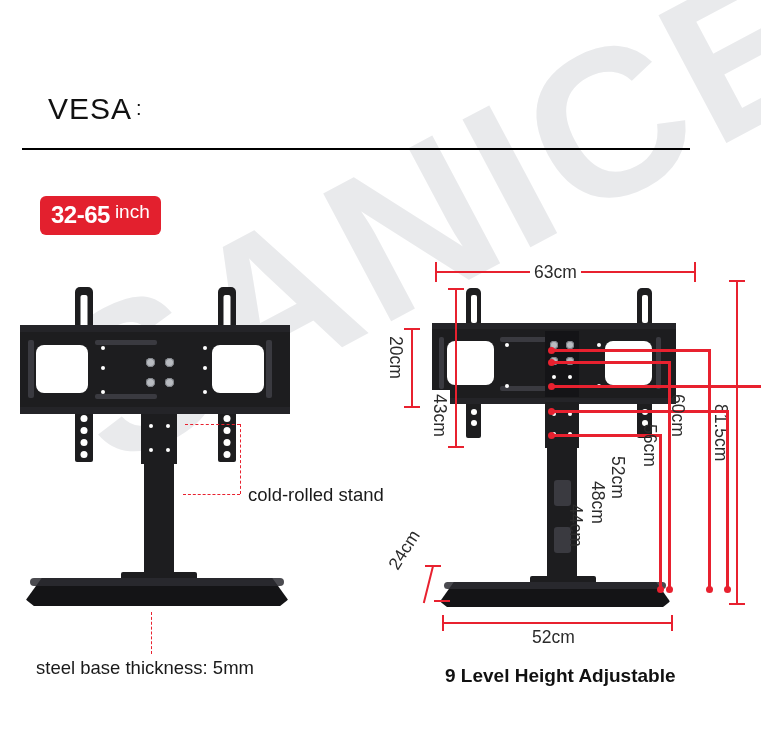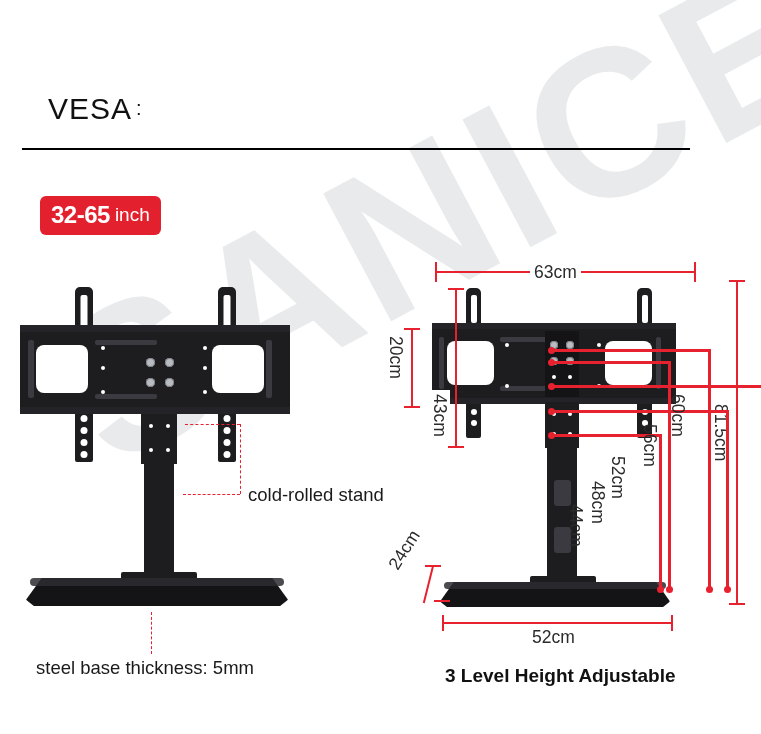--- a/index.html
+++ b/index.html
@@ -43,21 +43,21 @@
   .load-cap{
     position:absolute;left:26px;top:166px;font-size:18px;
   }
   .compat-row{
     position:absolute;left:26px;top:196px;
     display:flex;align-items:center;gap:0;
   }
   .compat-text{font-size:25.5px;letter-spacing:-.2px;white-space:nowrap;}
   .inch-badge{
     margin-left:14px;background:#e3202e;color:#fff;border-radius:6px;
-    padding:5px 11px 6px 11px;display:flex;align-items:center;gap:5px;
+    padding:5px 11px 6px 11px;display:flex;align-items:flex-start;gap:5px;
     white-space:nowrap;
   }
   .inch-badge .num{font-size:24px;font-weight:700;letter-spacing:-.5px;}
   .inch-badge .unit{font-size:19px;font-weight:400;}
 
   
   .blk{position:absolute;background:#1d1d1f;}
   .blk.soft{background:#242428;}
   .hole{position:absolute;background:#fff;border-radius:3px;}
   .dot{position:absolute;background:#fff;border-radius:50%;}
@@ -301,16 +301,16 @@
     <div class="lead" style="left:668px;top:361px;width:3px;height:229px;"></div>
     <div class="lead-dot" style="left:666px;top:586px;"></div>
     <div class="dim-txt vert" style="left:660px;top:420px;transform:rotate(90deg);background:transparent;">56cm</div>
 
     <div class="lead-dot" style="left:548px;top:347px;"></div>
     <div class="lead" style="left:551px;top:349px;width:160px;height:3px;"></div>
     <div class="lead" style="left:708px;top:349px;width:3px;height:241px;"></div>
     <div class="lead-dot" style="left:706px;top:586px;"></div>
     <div class="dim-txt vert" style="left:688px;top:390px;transform:rotate(90deg);background:transparent;">60cm</div>
 
-    <div class="caption-bold" style="left:445px;top:665px;">3 Level Height Adjustable</div>
+    <div class="caption-bold" style="left:445px;top:665px;">9 Level Height Adjustable</div>
   </div>
 
 </div>
 
 </body></html>

